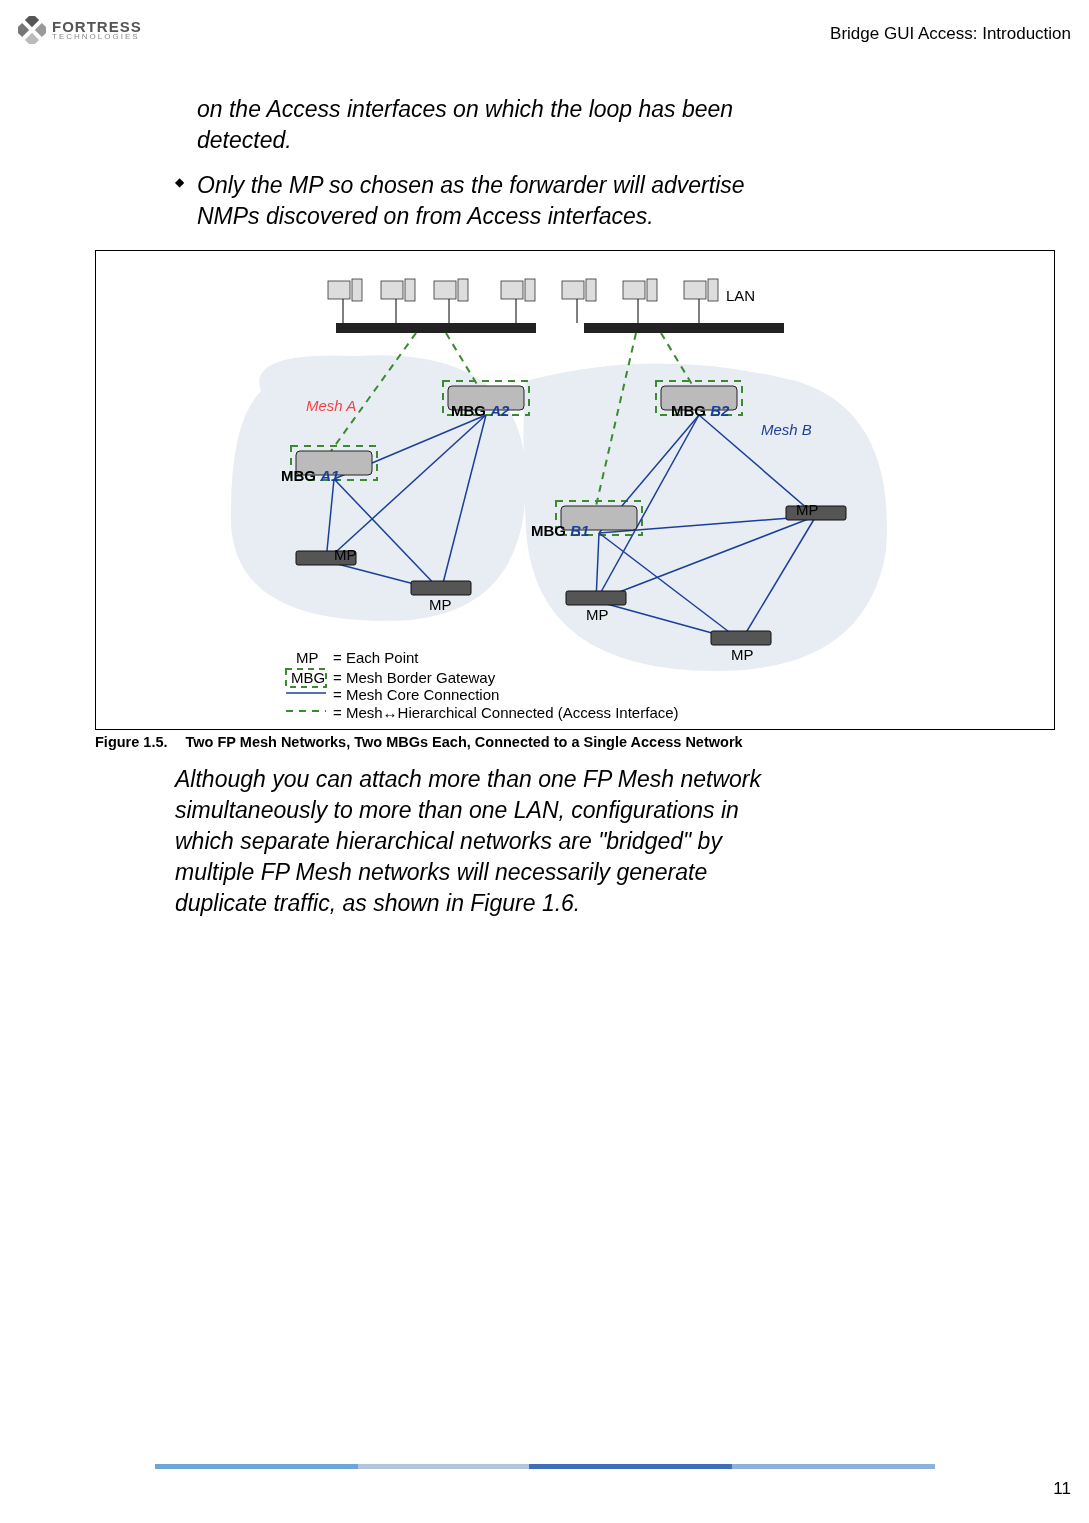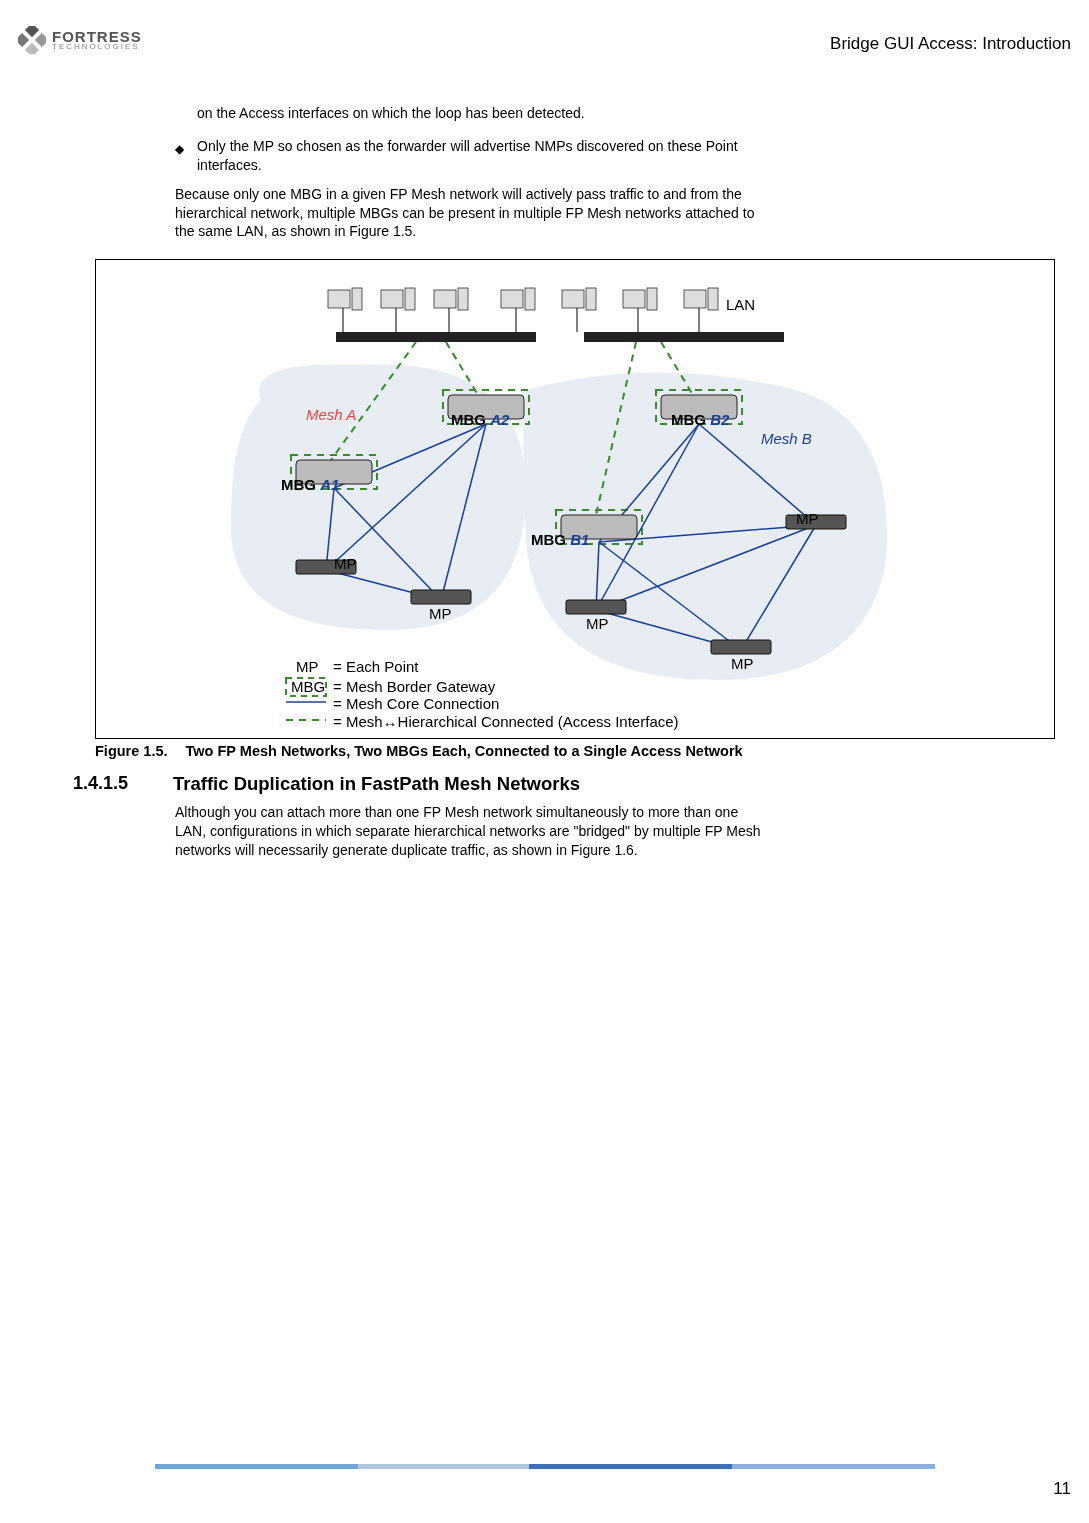--- a/index.html
+++ b/index.html
@@ -8,40 +8,41 @@
     width: 1089px;
     height: 1523px;
     position: relative;
     background: #fff;
     color: #000;
   }
   .header {
     display: flex;
     justify-content: space-between;
     align-items: flex-start;
-    padding: 26px 18px 0 18px;
+    padding: 16px 18px 0 18px;
   }
   .logo-wrap { display: flex; align-items: center; gap: 6px; }
   .logo-diamond {
     width: 28px; height: 28px;
     position: relative;
   }
   .logo-diamond svg { width: 28px; height: 28px; }
   .logo-text { display: flex; flex-direction: column; line-height: 0.9; }
   .logo-text .l1 { font-weight: bold; font-size: 15px; letter-spacing: 1px; color: #555; }
   .logo-text .l2 { font-size: 8px; letter-spacing: 2px; color: #888; }
   .header-right { font-size: 17px; padding-top: 8px; }
   .content {
     padding: 0 0 0 175px;
     width: 770px;
   }
   .para {
-    font-size: 14px;
+    font-size: 23px;
     line-height: 1.35;
     margin-bottom: 14px;
+    font-style: italic;
   }
   .para-indent { padding-left: 22px; }
   .bullet-row { display: flex; gap: 12px; padding-left: 0px; margin-bottom: 10px; }
   .bullet-sym { font-size: 12px; padding-top: 5px; flex-shrink:0; width:10px; }
   .fig-box {
     margin: 18px 0 4px 0;
     border: 1.5px solid #000;
     width: 960px;
     height: 480px;
     margin-left: -80px;
@@ -88,24 +89,23 @@
   </div>
   <div class="header-right">Bridge GUI Access: Introduction</div>
 </div>
 
 <div class="content" style="margin-top:50px;">
 
   <p class="para para-indent">on the Access interfaces on which the loop has been detected.</p>
 
   <div class="bullet-row">
     <span class="bullet-sym">◆</span>
-    <p class="para" style="margin-bottom:0;">Only the MP so chosen as the forwarder will advertise NMPs discovered on these Point interfaces.</p>
+    <p class="para" style="margin-bottom:0;">Only the MP so chosen as the forwarder will advertise NMPs discovered on from Access interfaces.</p>
   </div>
 
-  <p class="para" style="margin-top:8px;">Because only one MBG in a given FP Mesh network will actively pass traffic to and from the hierarchical network, multiple MBGs can be present in multiple FP Mesh networks attached to the same LAN, as shown in Figure 1.5.</p>
 
   <div class="fig-box">
     <svg class="fig-svg" width="960" height="480">
 
       <path d="M165 140 Q150 100 260 105 Q430 95 430 230 Q430 370 290 370 Q130 370 135 260 Q135 170 165 140 Z" fill="#e8edf3" stroke="none"></path>
 
       <path d="M430 130 Q560 95 700 130 Q800 160 790 300 Q770 420 620 420 Q440 420 430 280 Q425 170 430 130 Z" fill="#e8edf3" stroke="none"></path>
 
       <rect x="240" y="72" width="200" height="10" fill="#222"></rect>
       <rect x="488" y="72" width="200" height="10" fill="#222"></rect>
@@ -208,23 +208,19 @@
     <span class="fig-label leg" style="left:237px; top:418px;">= Mesh Border Gateway</span>
     <span class="fig-label leg" style="left:237px; top:435px;">= Mesh Core Connection</span>
     <span class="fig-label leg" style="left:237px; top:453px;">= Mesh↔Hierarchical Connected (Access Interface)</span>
   </div>
 
   <p class="fig-cap">
     <span class="num">Figure 1.5.</span>
     <span>Two FP Mesh Networks, Two MBGs Each, Connected to a Single Access Network</span>
   </p>
 
-  <div class="sec-row">
-    <span class="sec-num">1.4.1.5</span>
-    <span class="sec-title">Traffic Duplication in FastPath Mesh Networks</span>
-  </div>
 
   <p class="para">Although you can attach more than one FP Mesh network simultaneously to more than one LAN, configurations in which separate hierarchical networks are "bridged" by multiple FP Mesh networks will necessarily generate duplicate traffic, as shown in Figure 1.6.</p>
 
 </div>
 
 <div class="footer-stripe"></div>
 <div class="page-num">11</div>
 
 </body></html>

